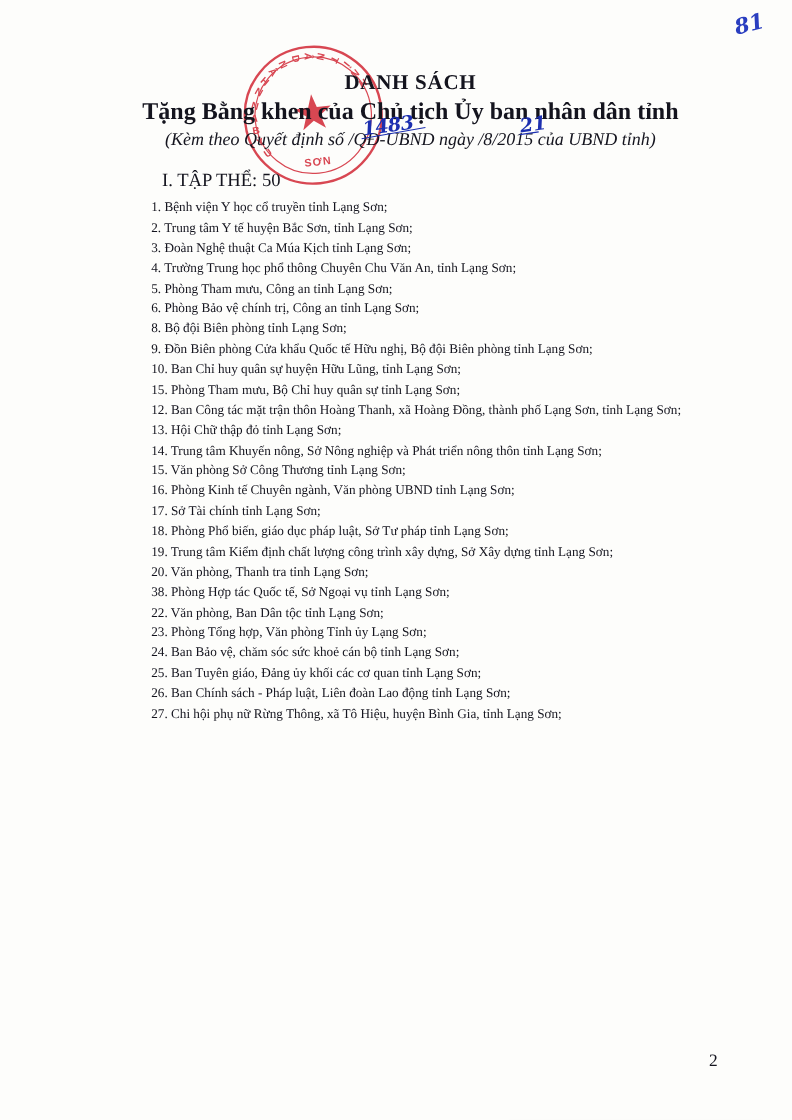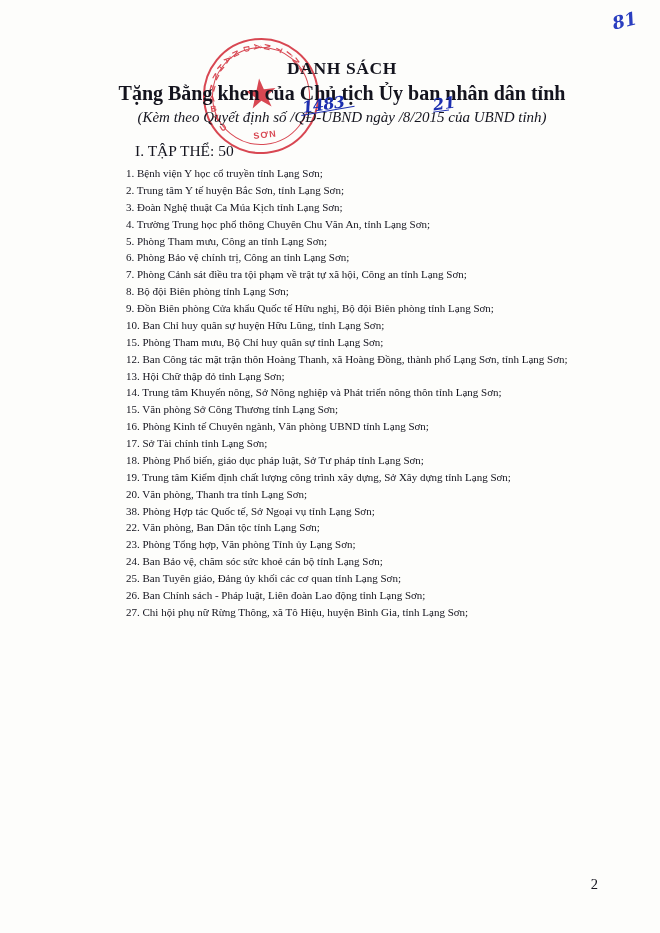--- a/index.html
+++ b/index.html
@@ -222,21 +222,20 @@
   <div class="hand" id="hand-day">21</div>
 
   <div class="content">
     <div class="section-title">I. TẬP THỂ: 50</div>
     <p class="item">1. Bệnh viện Y học cổ truyền tỉnh Lạng Sơn;</p>
     <p class="item">2. Trung tâm Y tế huyện Bắc Sơn, tỉnh Lạng Sơn;</p>
     <p class="item">3. Đoàn Nghệ thuật Ca Múa Kịch tỉnh Lạng Sơn;</p>
     <p class="item">4. Trường Trung học phổ thông Chuyên Chu Văn An, tỉnh Lạng Sơn;</p>
     <p class="item">5. Phòng Tham mưu, Công an tỉnh Lạng Sơn;</p>
     <p class="item">6. Phòng Bảo vệ chính trị, Công an tỉnh Lạng Sơn;</p>
-    <p class="item">7. Phòng Cảnh sát điều tra tội phạm về trật tự xã hội, Công an tỉnh Lạng Sơn;</p>
     <p class="item">8. Bộ đội Biên phòng tỉnh Lạng Sơn;</p>
     <p class="item">9. Đồn Biên phòng Cửa khẩu Quốc tế Hữu nghị, Bộ đội Biên phòng tỉnh Lạng Sơn;</p>
     <p class="item">10. Ban Chỉ huy quân sự huyện Hữu Lũng, tỉnh Lạng Sơn;</p>
     <p class="item">15. Phòng Tham mưu, Bộ Chỉ huy quân sự tỉnh Lạng Sơn;</p>
     <p class="item">12. Ban Công tác mặt trận thôn Hoàng Thanh, xã Hoàng Đồng, thành phố Lạng Sơn, tỉnh Lạng Sơn;</p>
     <p class="item">13. Hội Chữ thập đỏ tỉnh Lạng Sơn;</p>
     <p class="item">14. Trung tâm Khuyến nông, Sở Nông nghiệp và Phát triển nông thôn tỉnh Lạng Sơn;</p>
     <p class="item">15. Văn phòng Sở Công Thương tỉnh Lạng Sơn;</p>
     <p class="item">16. Phòng Kinh tế Chuyên ngành, Văn phòng UBND tỉnh Lạng Sơn;</p>
     <p class="item">17. Sở Tài chính tỉnh Lạng Sơn;</p>

